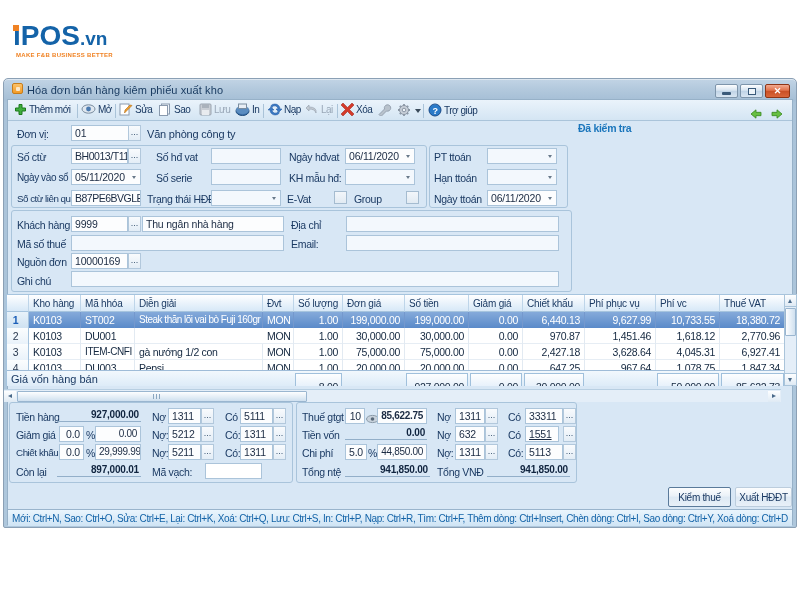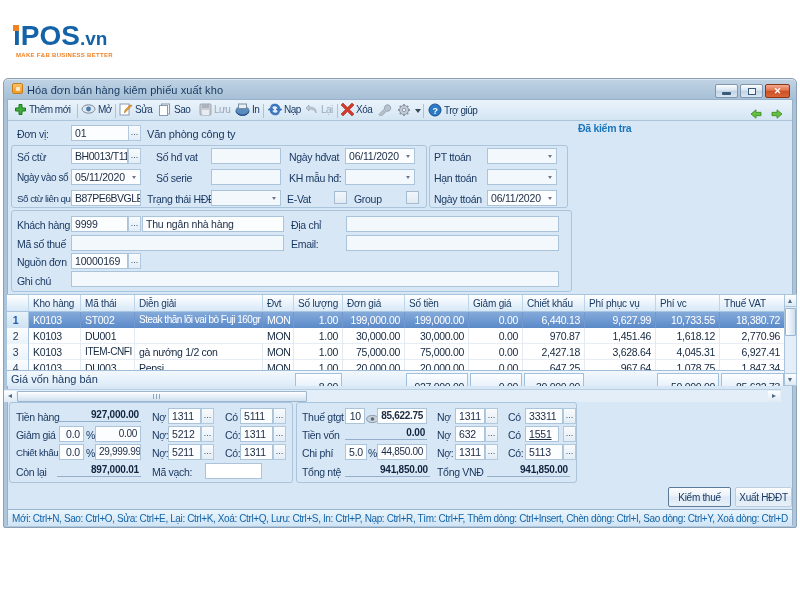--- a/index.html
+++ b/index.html
@@ -178,21 +178,21 @@
 <div class="lbl" style="left:17px;top:256px;">Nguồn đơn</div>
 <div class="inp" style="left:71px;top:253px;width:57px;">10000169</div>
 <div class="dots" style="left:128px;top:253px;">...</div>
 <div class="lbl" style="left:17px;top:275px;">Ghi chú</div>
 <div class="inp inpb" style="left:71px;top:271px;width:488px;"></div>
 
 <div class="abs" style="left:6px;top:294px;width:791px;height:92px;background:#fff;border-top:1px solid #a6c4de;border-left:1px solid #a6c4de;overflow:hidden;">
 
   <div class="hcell" style="left:0;width:22px;"></div>
   <div class="hcell" style="left:22px;width:52px;">Kho hàng</div>
-  <div class="hcell" style="left:74px;width:54px;">Mã thái</div>
+  <div class="hcell" style="left:74px;width:54px;">Mã hhóa</div>
   <div class="hcell" style="left:128px;width:128px;">Diễn giải</div>
   <div class="hcell" style="left:256px;width:31px;">Đvt</div>
   <div class="hcell" style="left:287px;width:49px;">Số lượng</div>
   <div class="hcell" style="left:336px;width:62px;">Đơn giá</div>
   <div class="hcell" style="left:398px;width:64px;">Số tiền</div>
   <div class="hcell" style="left:462px;width:54px;">Giảm giá</div>
   <div class="hcell" style="left:516px;width:62px;">Chiết khấu</div>
   <div class="hcell" style="left:578px;width:71px;">Phí phục vụ</div>
   <div class="hcell" style="left:649px;width:64px;">Phí vc</div>
   <div class="hcell" style="left:713px;width:65px;">Thuế VAT</div>

